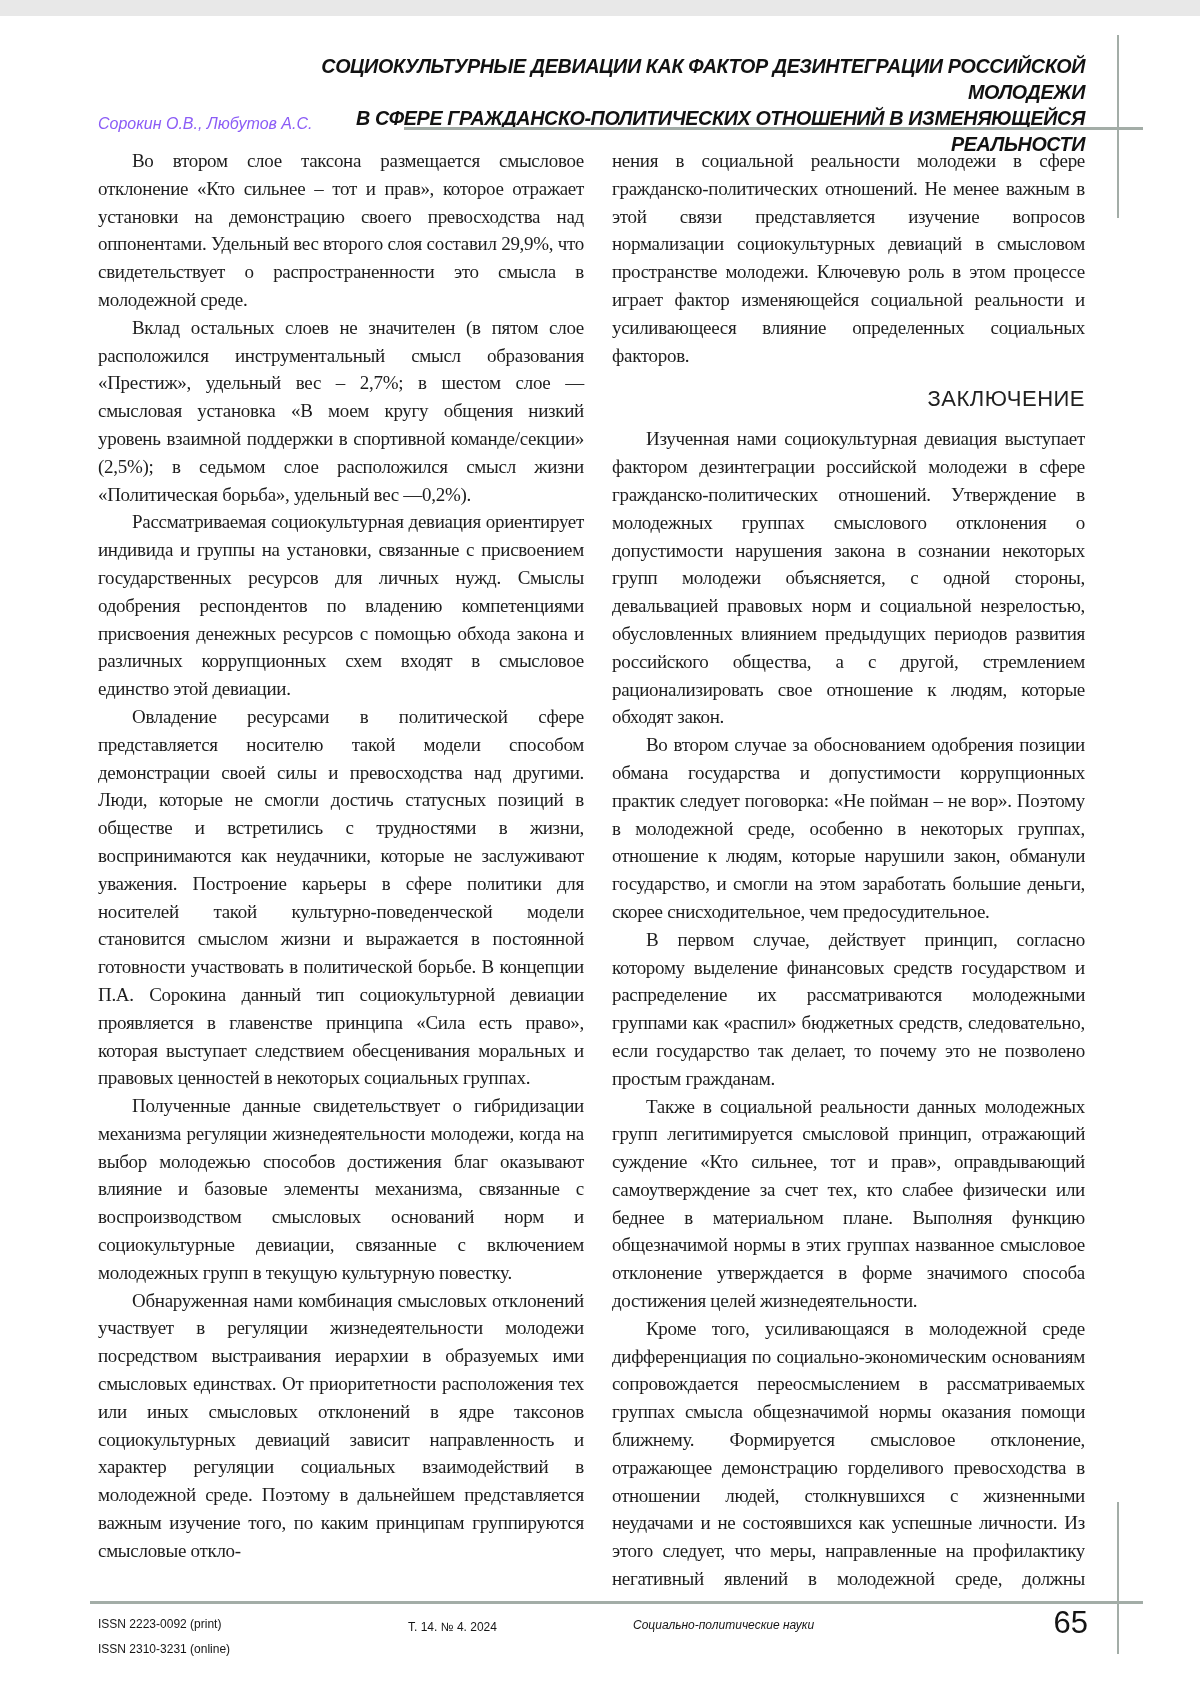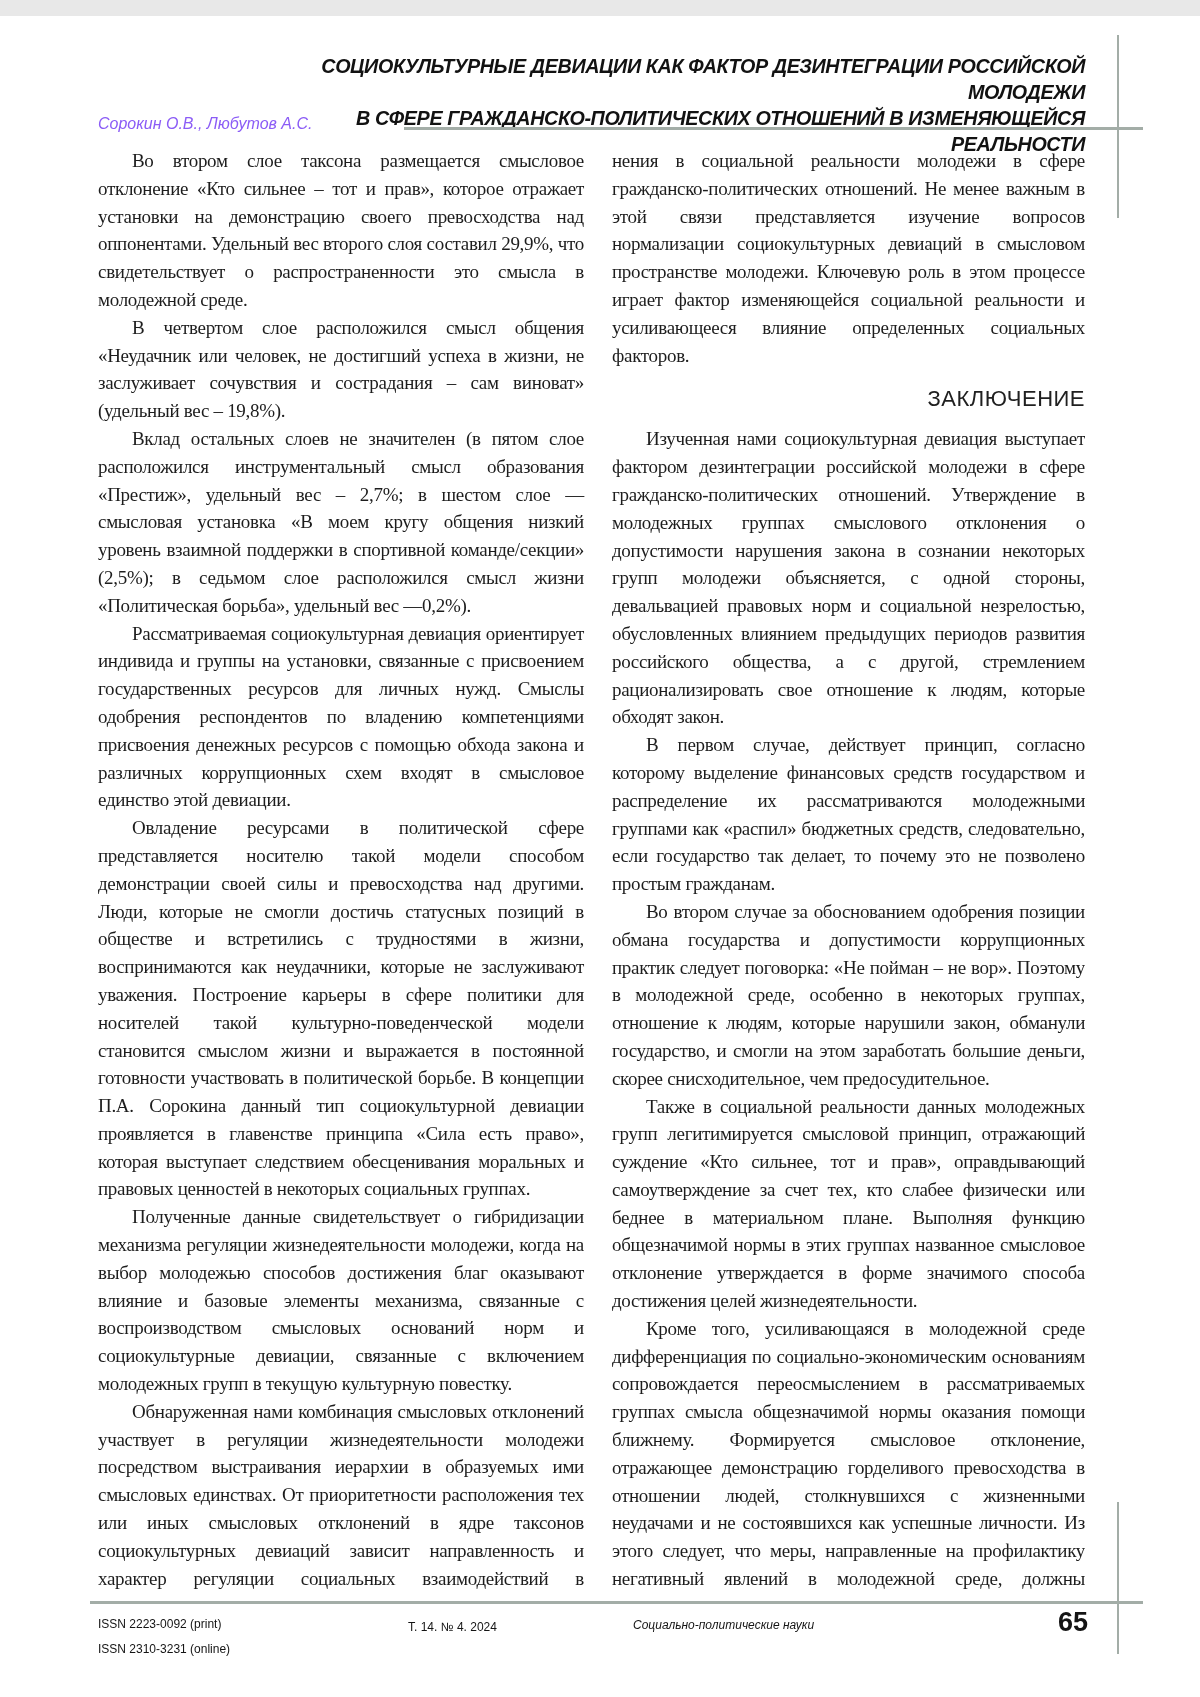--- a/index.html
+++ b/index.html
@@ -51,53 +51,52 @@
   .footer-rule{left:90px;top:1585px;width:1053px;height:3px;}
   .vrule-bottom{left:1117px;top:1486px;width:2px;height:152px;}
   .footer-text{
     position:absolute;
     font-family:"Liberation Sans","DejaVu Sans",sans-serif;
     font-size:12px;line-height:25px;color:#141414;
   }
   .issn{left:98px;top:1596px;}
   .volume{left:408px;top:1599px;text-align:right;}
   .journal{left:633px;top:1597px;font-style:italic;}
-  .pagenum{right:112px;top:1594px;font-size:27px;font-weight:700;}
+  .pagenum{right:112px;top:1594px;font-size:31px;font-weight:400;}
 </style>
 </head>
 <body>
 
 <div class="page">
 
   <div class="title">
     <div>СОЦИОКУЛЬТУРНЫЕ ДЕВИАЦИИ КАК ФАКТОР ДЕЗИНТЕГРАЦИИ РОССИЙСКОЙ МОЛОДЕЖИ</div>
     <div>В СФЕРЕ ГРАЖДАНСКО-ПОЛИТИЧЕСКИХ ОТНОШЕНИЙ В ИЗМЕНЯЮЩЕЙСЯ РЕАЛЬНОСТИ</div>
   </div>
 
   <div class="authors">Сорокин О.В., Любутов А.С.</div>
 
   <div class="rule header-rule" style="background: rgb(163, 173, 167);"></div>
   <div class="rule vrule-top" style="background: rgb(163, 173, 167);"></div>
 
   <main class="columns">
     <div class="col col-left">
       <p>Во втором слое таксона размещается смысловое отклонение «Кто сильнее – тот и прав», которое отражает установки на демонстрацию своего превосходства над оппонентами. Удельный вес второго слоя составил 29,9%, что свидетельствует о распространенности это смысла в молодежной среде.</p>
-      <p>В четвертом слое расположился смысл общения «Неудачник или человек, не достигший успеха в жизни, не заслуживает сочувствия и сострадания – сам виноват» (удельный вес – 19,8%).</p>
       <p>Вклад остальных слоев не значителен (в пятом слое расположился инструментальный смысл образования «Престиж», удельный вес – 2,7%; в шестом слое —смысловая установка «В моем кругу общения низкий уровень взаимной поддержки в спортивной команде/секции» (2,5%); в седьмом слое расположился смысл жизни «Политическая борьба», удельный вес —0,2%).</p>
       <p>Рассматриваемая социокультурная девиация ориентирует индивида и группы на установки, связанные с присвоением государственных ресурсов для личных нужд. Смыслы одобрения респондентов по владению компетенциями присвоения денежных ресурсов с помощью обхода закона и различных коррупционных схем входят в смысловое единство этой девиации.</p>
       <p>Овладение ресурсами в политической сфере представляется носителю такой модели способом демонстрации своей силы и превосходства над другими. Люди, которые не смогли достичь статусных позиций в обществе и встретились с трудностями в жизни, воспринимаются как неудачники, которые не заслуживают уважения. Построение карьеры в сфере политики для носителей такой культурно-поведенческой модели становится смыслом жизни и выражается в постоянной готовности участвовать в политической борьбе. В концепции П.А. Сорокина данный тип социокультурной девиации проявляется в главенстве принципа «Сила есть право», которая выступает следствием обесценивания моральных и правовых ценностей в некоторых социальных группах.</p>
       <p>Полученные данные свидетельствует о гибридизации механизма регуляции жизнедеятельности молодежи, когда на выбор молодежью способов достижения благ оказывают влияние и базовые элементы механизма, связанные с воспроизводством смысловых оснований норм и социокультурные девиации, связанные с включением молодежных групп в текущую культурную повестку.</p>
       <p>Обнаруженная нами комбинация смысловых отклонений участвует в регуляции жизнедеятельности молодежи посредством выстраивания иерархии в образуемых ими смысловых единствах. От приоритетности расположения тех или иных смысловых отклонений в ядре таксонов социокультурных девиаций зависит направленность и характер регуляции социальных взаимодействий в молодежной среде. Поэтому в дальнейшем представляется важным изучение того, по каким принципам группируются смысловые откло-</p>
     </div>
     <div class="col col-right">
       <p class="cont">нения в социальной реальности молодежи в сфере гражданско-политических отношений. Не менее важным в этой связи представляется изучение вопросов нормализации социокультурных девиаций в смысловом пространстве молодежи. Ключевую роль в этом процессе играет фактор изменяющейся социальной реальности и усиливающееся влияние определенных социальных факторов.</p>
       <h2 class="conclusion-heading">ЗАКЛЮЧЕНИЕ</h2>
       <p>Изученная нами социокультурная девиация выступает фактором дезинтеграции российской молодежи в сфере гражданско-политических отношений. Утверждение в молодежных группах смыслового отклонения о допустимости нарушения закона в сознании некоторых групп молодежи объясняется, с одной стороны, девальвацией правовых норм и социальной незрелостью, обусловленных влиянием предыдущих периодов развития российского общества, а с другой, стремлением рационализировать свое отношение к людям, которые обходят закон.</p>
+      <p>Во втором случае за обоснованием одобрения позиции обмана государства и допустимости коррупционных практик следует поговорка: «Не пойман – не вор». Поэтому в молодежной среде, особенно в некоторых группах, отношение к людям, которые нарушили закон, обманули государство, и смогли на этом заработать большие деньги, скорее снисходительное, чем предосудительное.</p>
       <p>В первом случае, действует принцип, согласно которому выделение финансовых средств государством и распределение их рассматриваются молодежными группами как «распил» бюджетных средств, следовательно, если государство так делает, то почему это не позволено простым гражданам.</p>
-      <p>Во втором случае за обоснованием одобрения позиции обмана государства и допустимости коррупционных практик следует поговорка: «Не пойман – не вор». Поэтому в молодежной среде, особенно в некоторых группах, отношение к людям, которые нарушили закон, обманули государство, и смогли на этом заработать большие деньги, скорее снисходительное, чем предосудительное.</p>
       <p>Также в социальной реальности данных молодежных групп легитимируется смысловой принцип, отражающий суждение «Кто сильнее, тот и прав», оправдывающий самоутверждение за счет тех, кто слабее физически или беднее в материальном плане. Выполняя функцию общезначимой нормы в этих группах названное смысловое отклонение утверждается в форме значимого способа достижения целей жизнедеятельности.</p>
       <p>Кроме того, усиливающаяся в молодежной среде дифференциация по социально-экономическим основаниям сопровождается переосмыслением в рассматриваемых группах смысла общезначимой нормы оказания помощи ближнему. Формируется смысловое отклонение, отражающее демонстрацию горделивого превосходства в отношении людей, столкнувшихся с жизненными неудачами и не состоявшихся как успешные личности. Из этого следует, что меры, направленные на профилактику негативный явлений в молодежной среде, должны выстраиваться на основании системно-деятельностного подхода.</p>
 
     </div>
   </main>
 
   <div class="rule footer-rule" style="background: rgb(163, 173, 167);"></div>
   <div class="rule vrule-bottom" style="background: rgb(163, 173, 167);"></div>
 
   <div class="footer-text issn">

